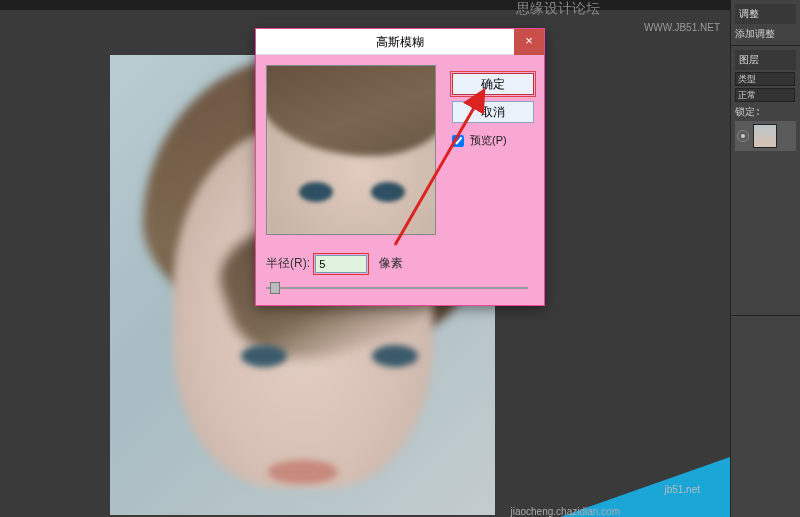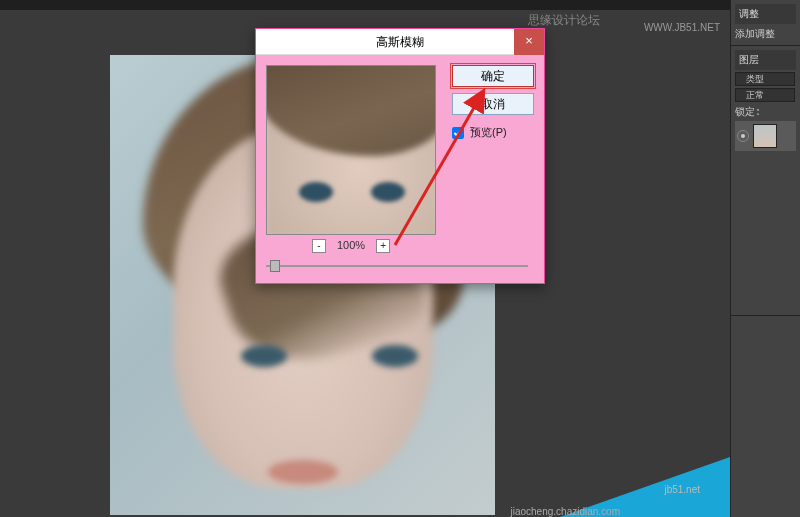--- a/index.html
+++ b/index.html
@@ -2,21 +2,21 @@
 <html><head>
 <meta charset="utf-8">
 <style>
   * { box-sizing: border-box; margin: 0; padding: 0; font-family: "Microsoft YaHei", Arial, sans-serif; }
   html, body { width: 800px; height: 517px; overflow: hidden; background: #3a3a3a; }
   .canvas-area { position: absolute; left: 0; top: 0; width: 730px; height: 517px; background: #3a3a3a; }
   .top-bar { position: absolute; left: 0; top: 0; width: 730px; height: 10px; background: #1f1f1f; }
   .watermark { position: absolute; right: 10px; top: 4px; font-size: 10px; color: #999; margin-top: 18px; }
   .watermark2 { position: absolute; right: 30px; bottom: 22px; font-size: 10px; color: #bbb; }
   .watermark3 { position: absolute; right: 110px; bottom: 0; font-size: 10px; color: #aaa; }
-  .wm-brand { position: absolute; right: 130px; top: 12px; font-size: 12px; color: #888; }
+  .wm-brand { position: absolute; right: 130px; top: 0; font-size: 14px; color: #888; }
 
   .image-canvas { position: absolute; left: 110px; top: 55px; width: 385px; height: 460px;
                   background: linear-gradient(135deg, #b9cdd2 0%, #a7bcc3 40%, #c3ccce 100%); overflow: hidden; }
   .face { position: absolute; left: 50%; top: 55%; transform: translate(-50%,-50%); width: 260px; height: 360px;
           background: radial-gradient(ellipse at 50% 55%, #e5d0c5 0%, #d6bfb4 55%, #c9b4a8 80%);
           border-radius: 45% 45% 40% 40%; filter: blur(4px); }
   .hair { position: absolute; left: 50%; top: 0; transform: translateX(-50%); width: 320px; height: 280px;
           background: linear-gradient(160deg, #6a5340 0%, #7d6850 50%, #5a4634 100%);
           border-radius: 50% 50% 20% 60% / 60% 60% 20% 40%; filter: blur(5px); }
   .fringe { position: absolute; left: 30%; top: 35%; width: 190px; height: 140px;
@@ -54,21 +54,21 @@
   .radius-row { margin-top: 18px; font-size: 12px; color: #333; height: 22px; }
   .radius-input { display: inline-block; width: 52px; height: 18px; border: 1px solid #7a99b8;
                   background: #dff2dc; font-size: 11px; padding: 0 3px; vertical-align: middle; }
   .radius-outline { display: inline-block; border: 1px solid #d33; padding: 1px; vertical-align: middle; }
   .unit { margin-left: 6px; }
   .slider { width: 262px; height: 14px; margin-top: 6px; position: relative; }
   .slider-track { position: absolute; left: 0; right: 0; top: 6px; height: 2px; background: #999; }
   .slider-thumb { position: absolute; left: 4px; top: 1px; width: 10px; height: 12px; background: #bbb;
                   border: 1px solid #777; }
 
-  .dlg-buttons { position: absolute; top: 10px; right: 10px; width: 82px; }
+  .dlg-buttons { position: absolute; top: 18px; right: 10px; width: 82px; }
   .btn { width: 82px; height: 22px; font-size: 12px; border: 1px solid #8aa6c2; background: #e9f1fa;
          margin-bottom: 6px; cursor: pointer; }
   .btn.ok { border: 1px solid #b33; outline: 1px solid #d44; outline-offset: 1px; }
   .chk-row { font-size: 11px; color: #222; margin-top: 4px; }
   .chk { width: 12px; height: 12px; vertical-align: middle; margin-right: 3px; }
 
   .arrow { position: absolute; left: 375px; top: 80px; width: 130px; height: 170px; pointer-events: none; }
 
   
   .panels { position: absolute; right: 0; top: 0; width: 70px; height: 517px; background: #434343;
@@ -78,21 +78,21 @@
   .fg-swatch { width: 22px; height: 22px; background: #c77b2c; border: 1px solid #000; }
   .tiny-sw { width: 8px; height: 8px; border: 1px solid #000; }
   .gradient-bar { width: 62px; height: 10px; margin-top: 4px;
                   background: linear-gradient(90deg, red, orange, yellow, lime, cyan, blue, magenta, red); }
   .panel-tab { background: #383838; padding: 3px 4px; font-size: 10px; color: #ddd; }
   .layer-row { display: flex; align-items: center; gap: 4px; padding: 3px 2px; background: #5a5a5a; margin-top: 2px;}
   .eye-ic { width: 12px; height: 12px; border: 1px solid #888; border-radius: 50%; position: relative; }
   .eye-ic::after { content: ""; position: absolute; left: 3px; top: 3px; width: 4px; height: 4px; background: #ccc; border-radius: 50%; }
   .layer-thumb { width: 24px; height: 24px; background: linear-gradient(#bcc5c8, #d6c2b5); border: 1px solid #222; }
   .sel { width: 60px; height: 14px; background: #333; border: 1px solid #222; color: #ccc; font-size: 9px;
-         padding: 0 10px; margin-top: 2px; }
+         padding: 0 2px; margin-top: 2px; }
   .lbl { display: inline-block; font-family: Liberation Mono, monospace; }
 </style>
 </head>
 <body>
 
 <div class="canvas-area">
   <div class="top-bar"></div>
   <span class="wm-brand">思缘设计论坛</span>
   <span class="watermark">WWW.JB51.NET</span>
 
@@ -132,35 +132,37 @@
     <span>高斯模糊</span>
     <div class="dlg-close">×</div>
   </div>
   <div class="dlg-body">
     <div class="preview-box">
       <div class="pv-face"></div>
       <div class="pv-hair"></div>
       <div class="pv-eye l"></div>
       <div class="pv-eye r"></div>
     </div>
-    <div class="zoom-row">
-      <span class="zoom-btn">-</span>
-      <span>100%</span>
-      <span class="zoom-btn">+</span>
-    </div>
 
     <div class="dlg-buttons">
       <button class="btn ok">确定</button>
       <button class="btn">取消</button>
       <div class="chk-row">
         <input type="checkbox" class="chk" checked="" style="">
         <span>预览(P)</span>
       </div>
     </div>
 
+    <div class="radius-row">
+      <span>半径(R):</span>
+      <span class="radius-outline">
+        <input class="radius-input" value="5" style="">
+      </span>
+      <span class="unit">像素</span>
+    </div>
     <div class="slider">
       <div class="slider-track"></div>
       <div class="slider-thumb"></div>
     </div>
   </div>
 </div>
 
 <svg class="arrow" viewBox="0 0 130 170">
   <defs>
       <marker id="ah" viewBox="0 0 10 10" refX="8" refY="5" markerWidth="8" markerHeight="8" orient="auto">

